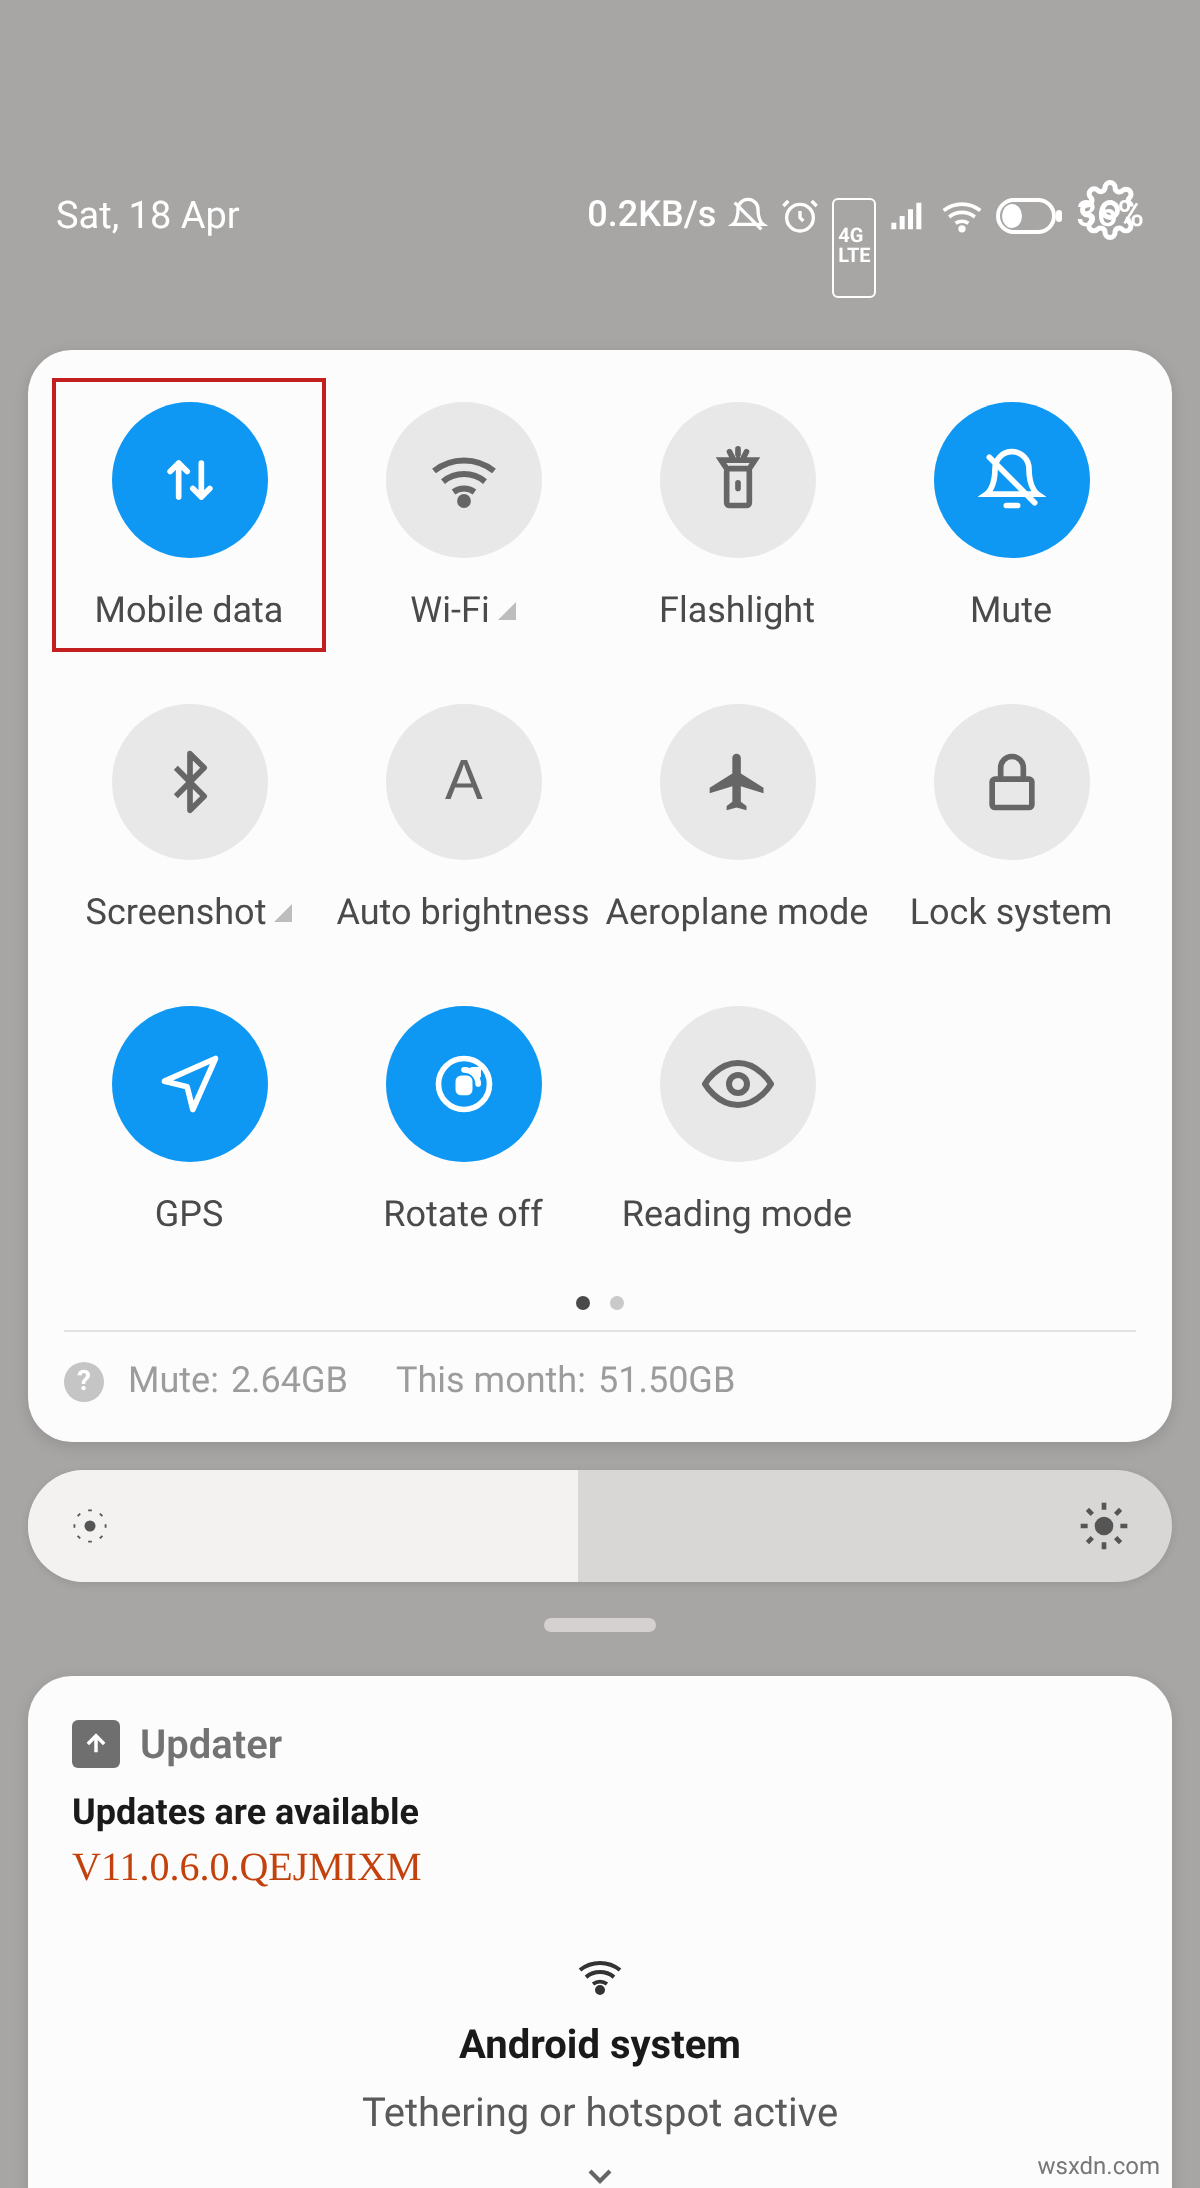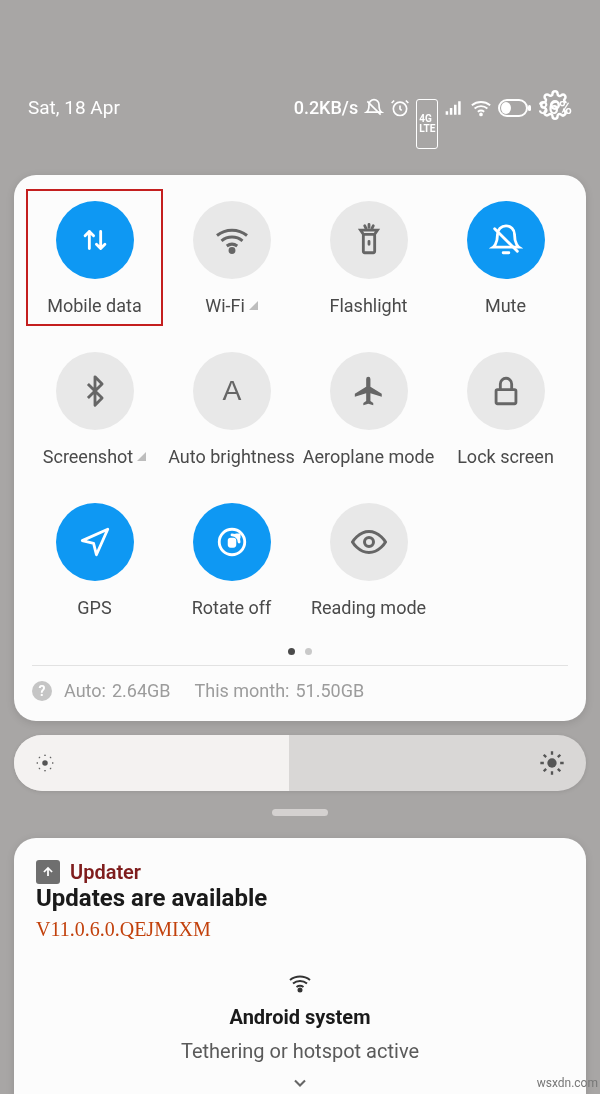--- a/index.html
+++ b/index.html
@@ -160,55 +160,56 @@
     background: #fcfcfc;
     margin: 22px 14px 0 14px;
     border-radius: 22px;
     padding: 22px 22px 22px 22px;
     box-shadow: 0 2px 8px rgba(0,0,0,0.12);
   }
   .notif-app {
     display: flex;
     align-items: center;
     gap: 10px;
-    color: #7f1d1d;
+    color: #737373;
     font-size: 20px;
     font-weight: 600;
   }
   .app-icon {
     width: 24px; height: 24px;
     background: #6f6f6f;
     border-radius: 3px;
     display: flex; align-items: center; justify-content: center;
     color: #fff;
   }
   .notif-title {
-    font-size: 24px;
+    font-size: 18px;
     font-weight: 700;
     color: #1a1a1a;
+    margin-top: 12px;
   }
   .notif-body {
     font-size: 20px;
     color: #c2410c;
     margin-top: 6px;
     font-family: Liberation Serif, serif;
   }
   .notif-row2 {
     display: flex;
     align-items: center;
     gap: 10px;
     margin-top: 30px;
     font-size: 20px;
     flex-direction: column;
   }
   .notif-row2 .app2 { font-weight: 700; color: #1a1a1a; }
   .notif-row2 .msg2 { color: #5a5a5a; flex: 1; white-space: nowrap; overflow: hidden; }
   .watermark {
     position: absolute;
-    right: 2px; bottom: 4px;
+    right: 20px; bottom: 4px;
     font-size: 12px;
     color: #777;
   }
   svg { display: block; }
 </style>
 </head>
 <body>
 
 <div class="header">
   <span class="gear">
@@ -336,21 +337,21 @@
         </div>
       </div>
       <div class="tile">
         <div class="circle">
           <svg width="34" height="34" viewBox="0 0 24 24" stroke="#666" stroke-width="2" fill="none">
             <rect x="5" y="11" width="14" height="10" rx="1"></rect>
             <path d="M8 11V7a4 4 0 0 1 8 0v4"></path>
           </svg>
         </div>
         <div class="tile-label">
-          <span>Lock screen</span>
+          <span>Lock system</span>
         </div>
       </div>
       <div class="tile">
         <div class="circle on">
           <svg width="34" height="34" viewBox="0 0 24 24" fill="none" stroke="#fff" stroke-width="2" stroke-linejoin="round">
             <path d="M3 11l18-8-8 18-2-8-8-2z"></path>
           </svg>
         </div>
         <div class="tile-label">
           <span>GPS</span>
@@ -380,21 +381,21 @@
         </div>
       </div>
     </div>
   <div class="pager">
     <div class="dot active"></div>
     <div class="dot"></div>
   </div>
   <div class="divider"></div>
   <div class="usage">
     <span class="q-circle">?</span>
-    <span>Auto:</span>
+    <span>Mute:</span>
     <span style="margin-left:-6px">2.64GB</span>
     <span style="margin-left:12px">This month:</span>
     <span style="margin-left:-6px">51.50GB</span>
   </div>
 </div>
 
 <div class="brightness">
   <div class="brightness-fill" style="width: 48%;"></div>
   <span class="b-icon b-left">
     <svg width="22" height="22" viewBox="0 0 24 24" fill="#555">

